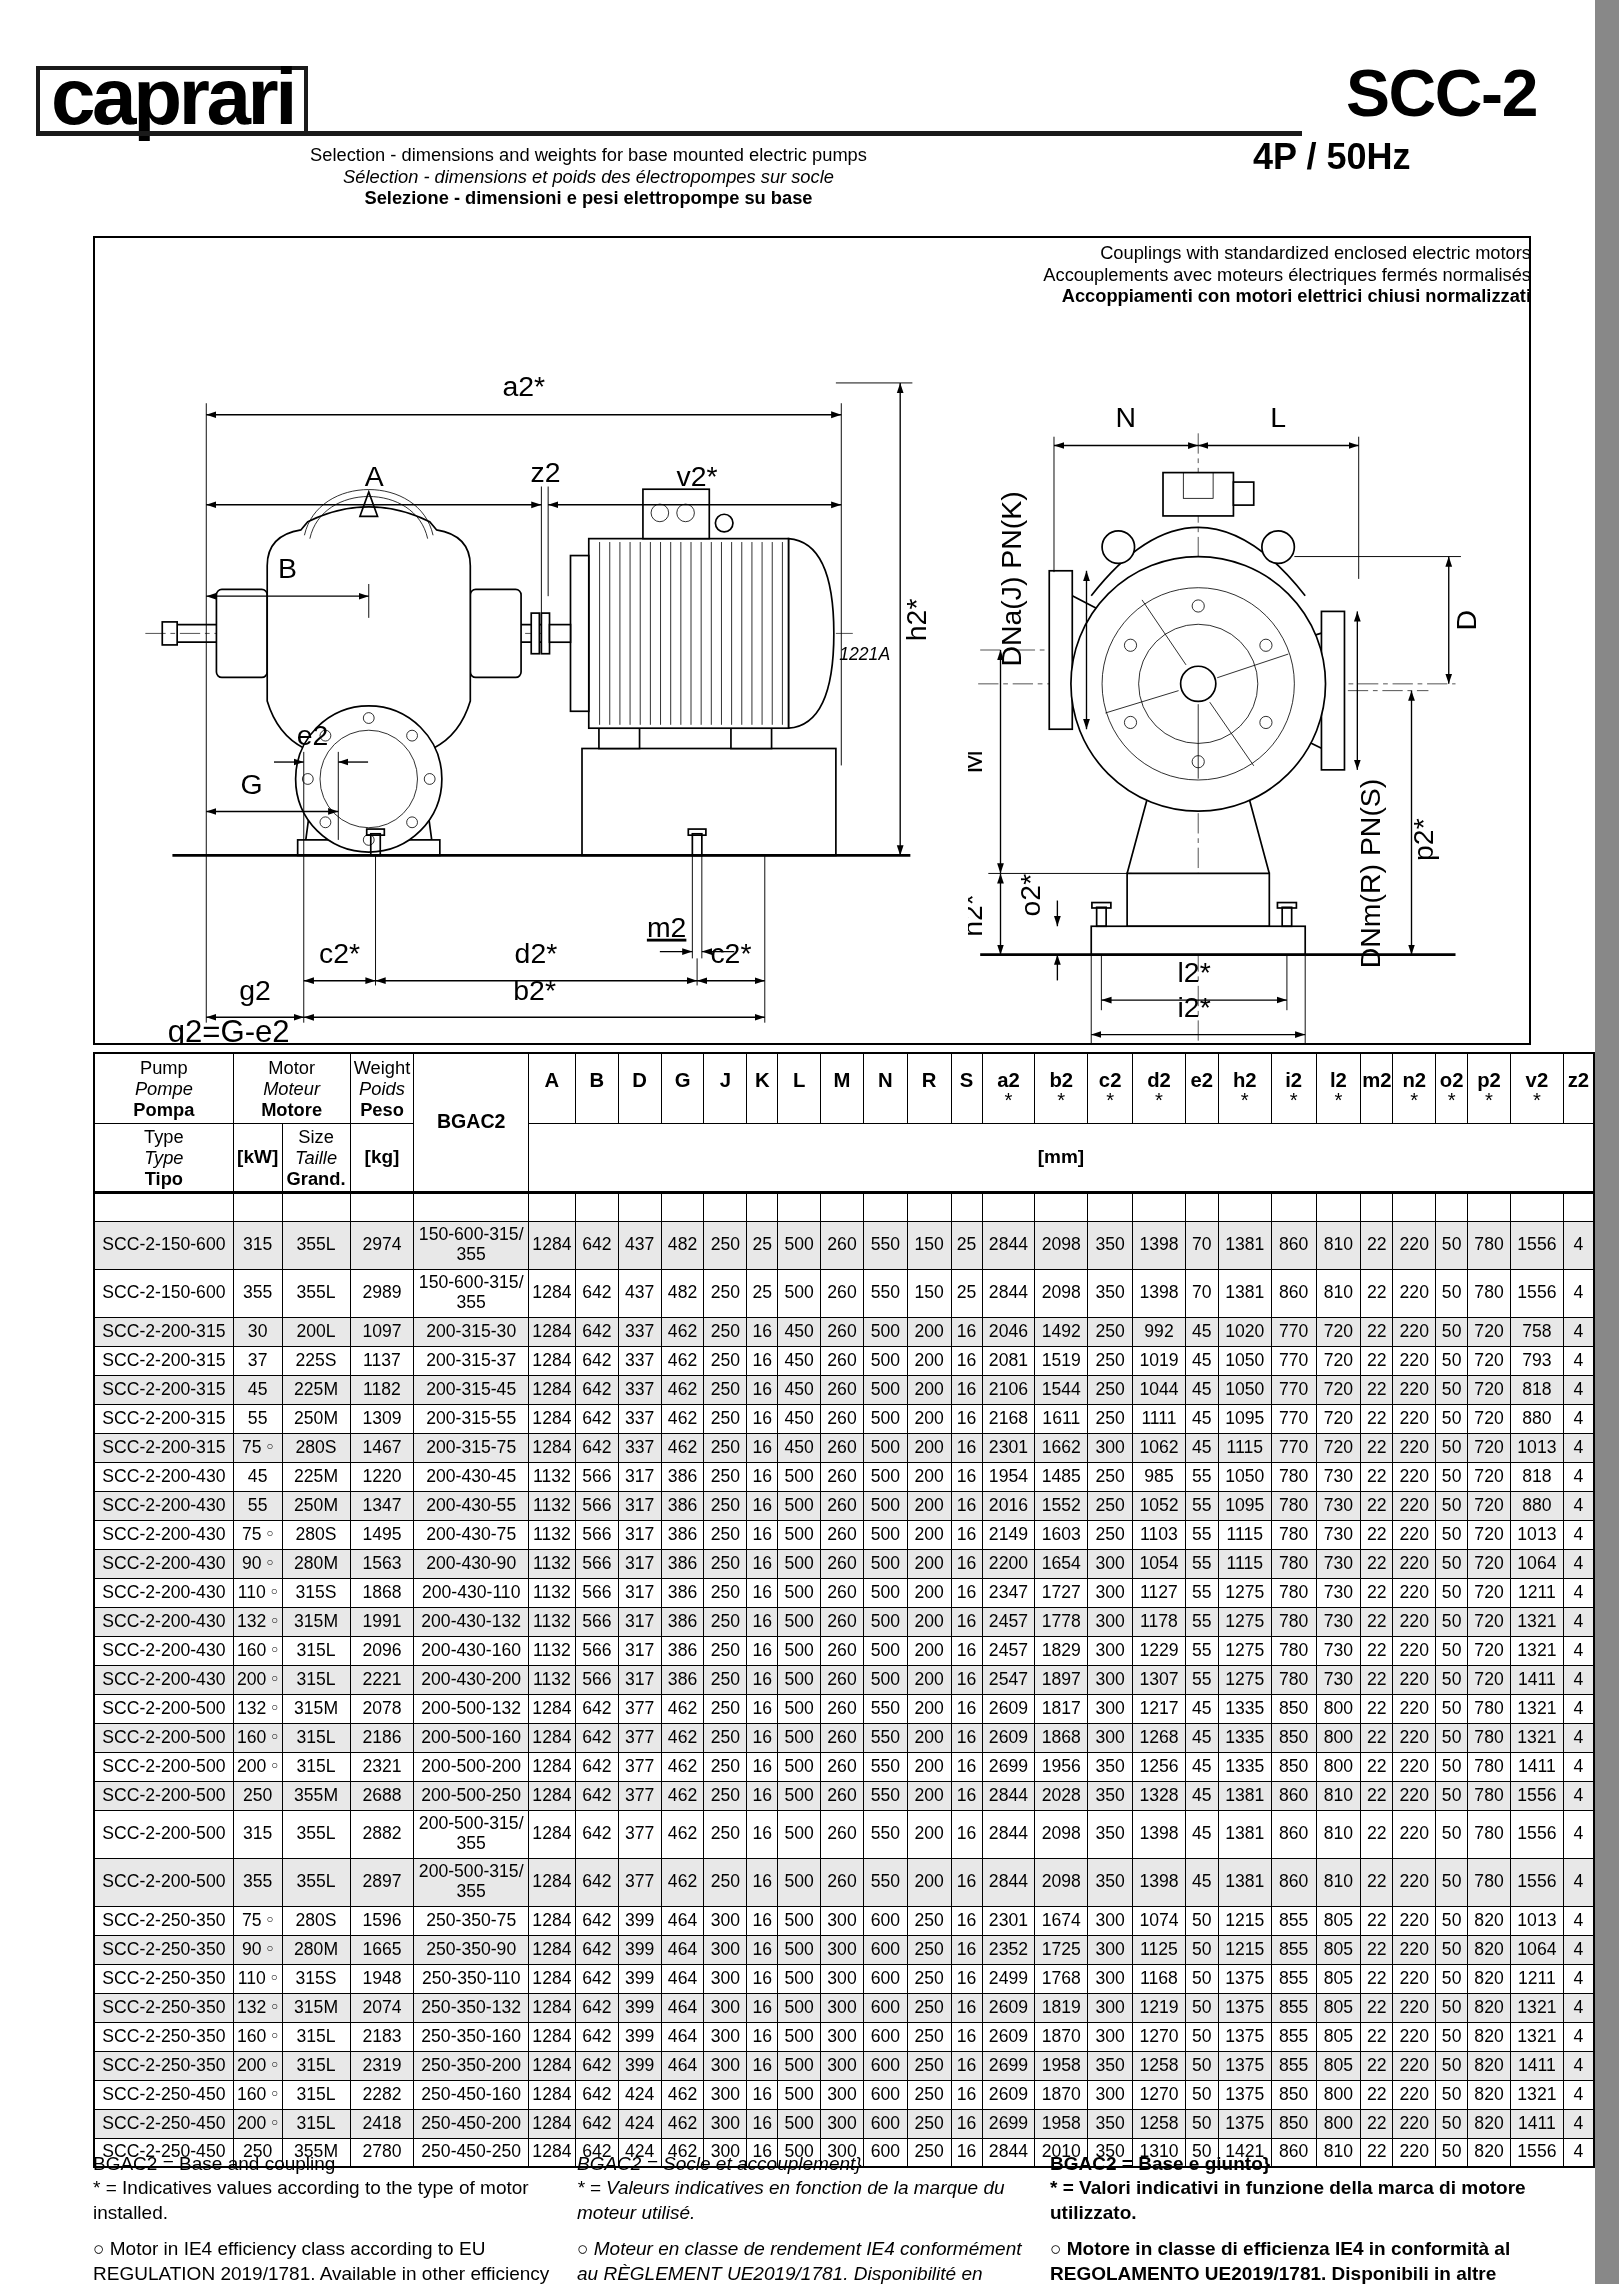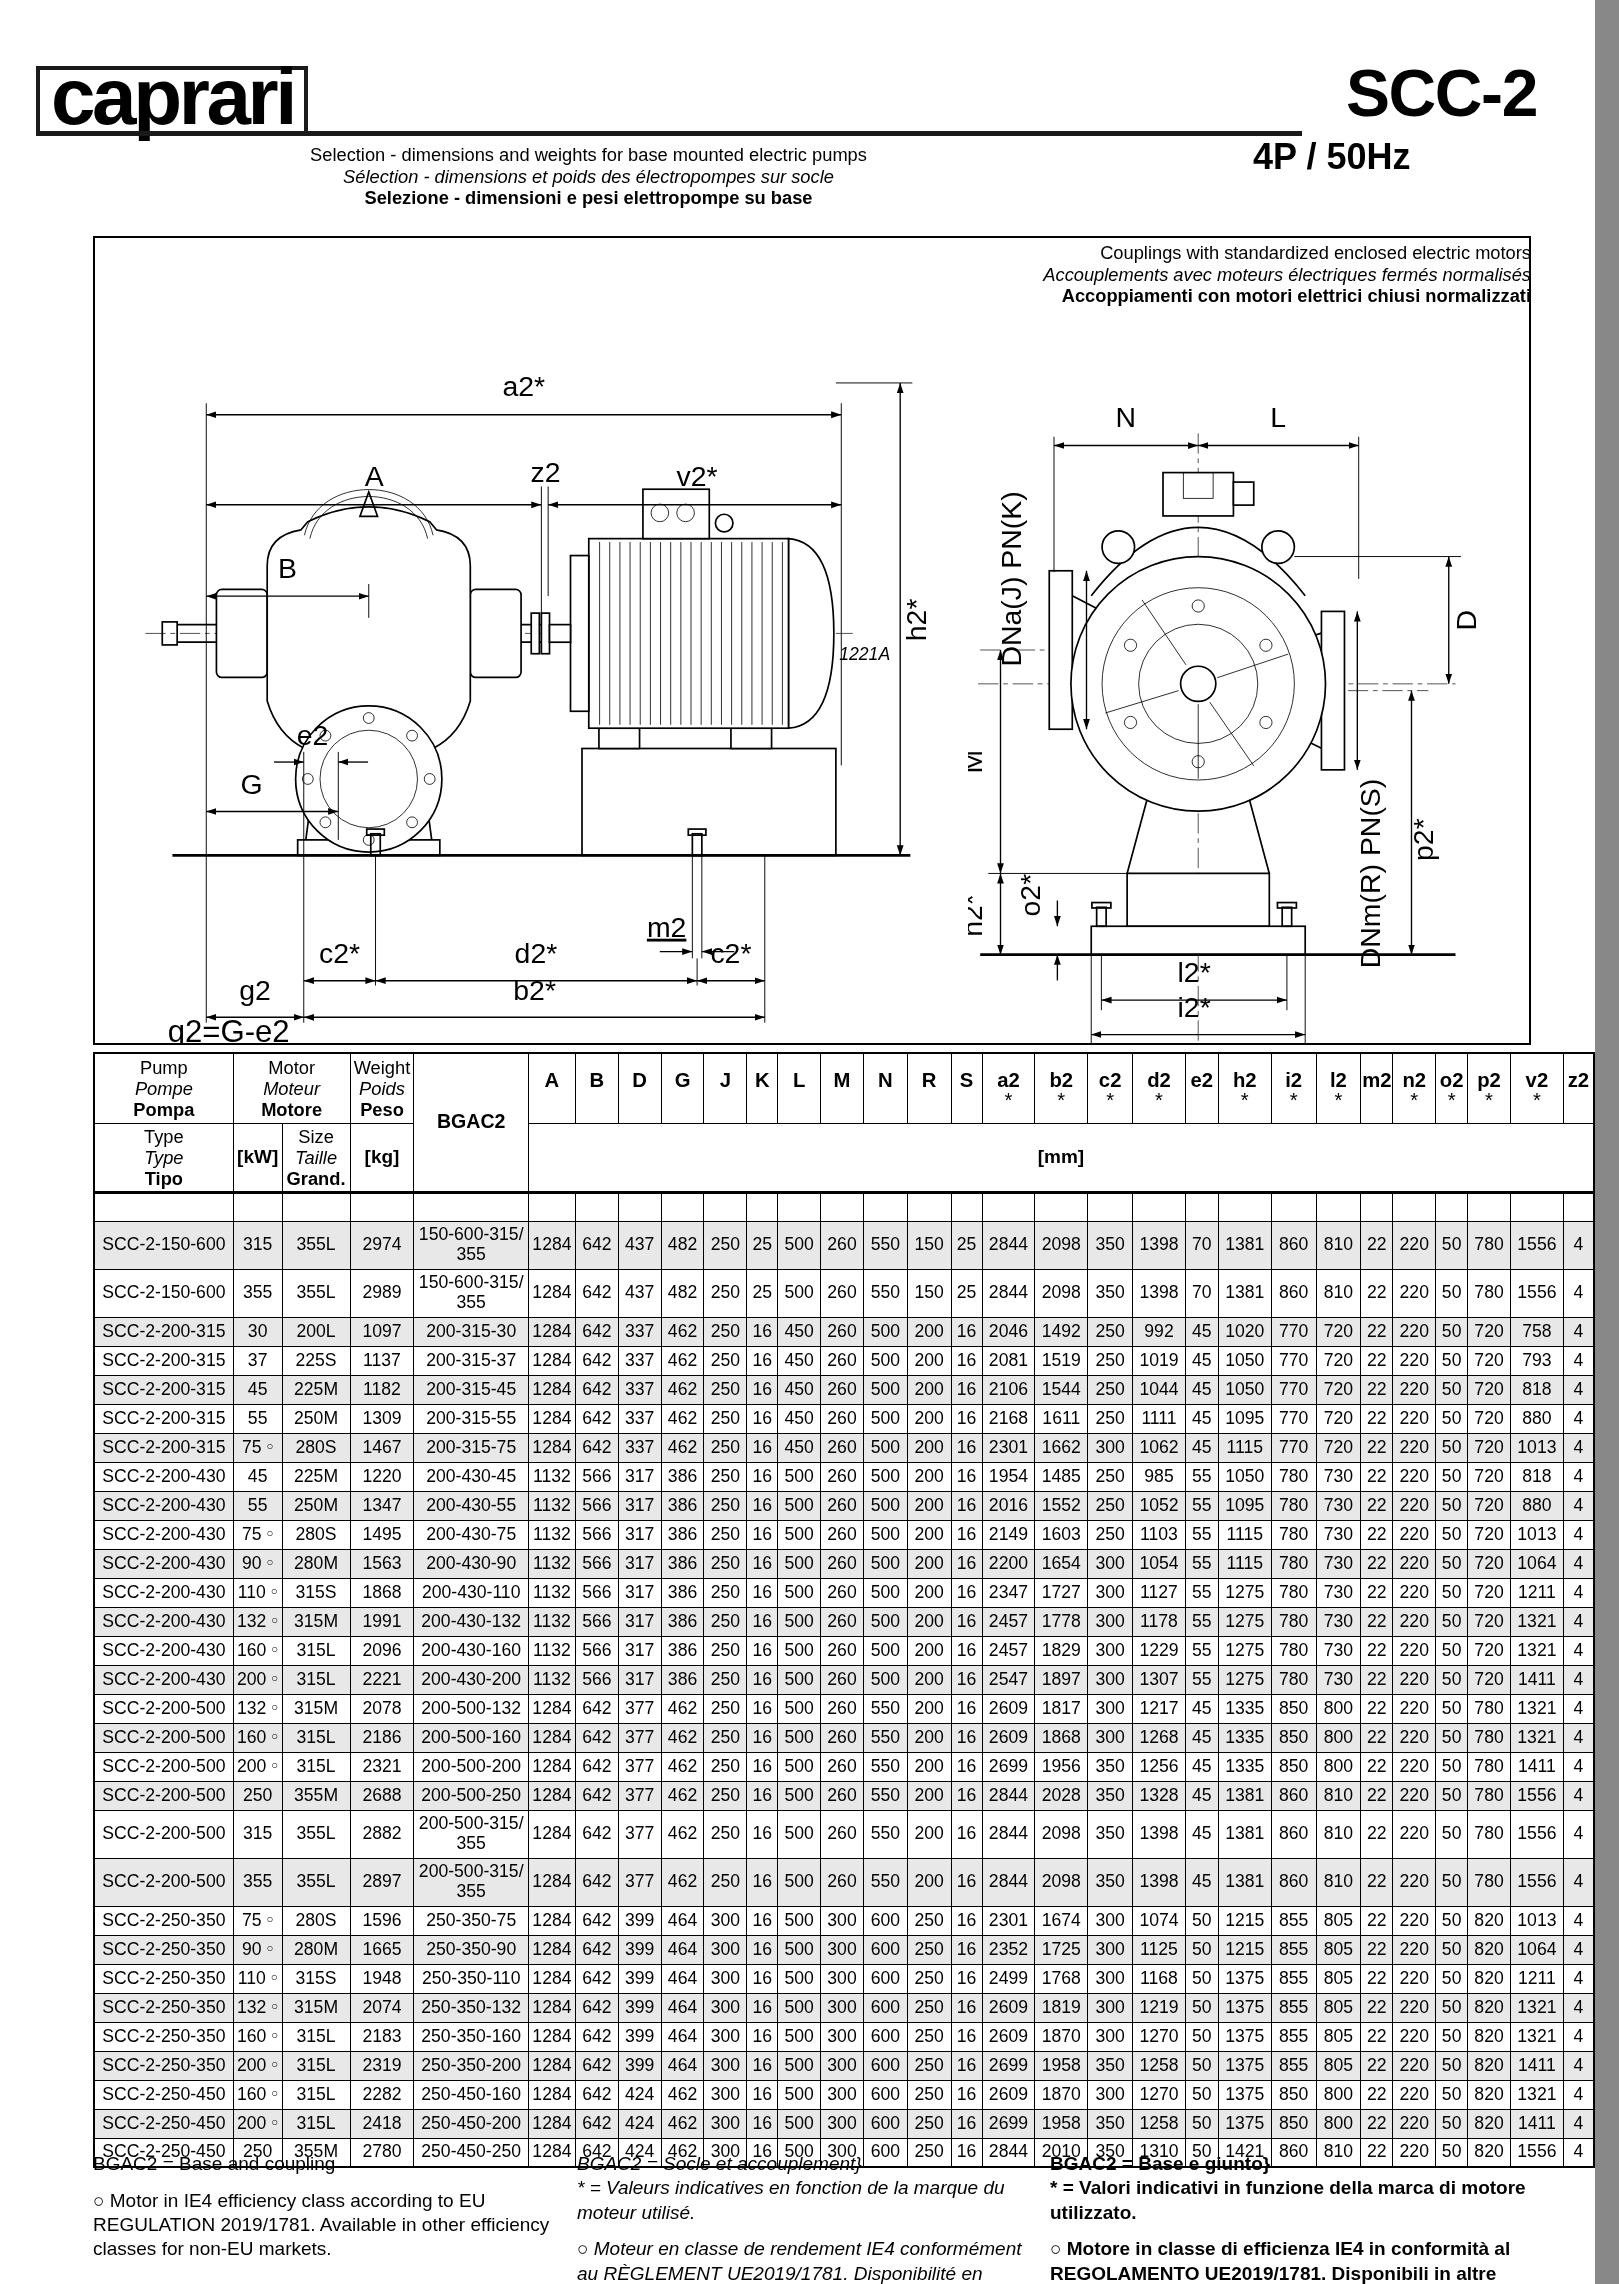--- a/index.html
+++ b/index.html
@@ -17,21 +17,21 @@
   .title-block .it{font-weight:700;}
   .product-title{position:absolute;left:1253px;top:60px;width:284px;text-align:right;
                  font-size:66px;font-weight:700;letter-spacing:-1.4px;line-height:1;}
   .product-variant{position:absolute;left:1253px;top:139px;width:284px;text-align:left;
                    font-size:36px;font-weight:700;line-height:1;}
   
   .drawing-box{position:absolute;left:93px;top:236px;width:1438px;height:809px;
                border:2px solid #000;box-sizing:border-box;}
   .drawing-caption{position:absolute;left:93px;top:242px;width:1438px;text-align:right;
                    font-size:18.3px;line-height:21.7px;}
-  .drawing-caption .fr{font-style:italic;}
+  .drawing-caption .fr{}
   .drawing-caption .it{font-weight:700;}
   svg{position:absolute;}
   .art{fill:none;stroke:#000;stroke-width:2.5;}
   .artf{fill:#fff;stroke:#000;stroke-width:2.5;}
   .thin{fill:none;stroke:#000;stroke-width:1.2;}
   .ext{stroke:#000;stroke-width:1.4;fill:none;}
   .cl{stroke:#000;stroke-width:1;fill:none;stroke-dasharray:30 7 7 7;}
   .dim{stroke:#000;stroke-width:2;fill:none;
        marker-start:url(#aS);marker-end:url(#aE);}
   .dimE{stroke:#000;stroke-width:2;fill:none;marker-end:url(#aE);}
@@ -1472,20 +1472,21 @@
           <td>50</td>
           <td>820</td>
           <td>1556</td>
           <td>4</td>
         </tr>
       </tbody>
     </table>
 
   <div class="footnote fn-en">
     <p>BGAC2 = Base and coupling</p>
+    <p>* = Indicatives values according to the type of motor installed.</p>
     <p class="sp">○ Motor in IE4 efficiency class according to EU REGULATION 2019/1781. Available in other efficiency classes for non-EU markets.</p>
   </div>
   <div class="footnote fn-fr">
     <p>BGAC2 = Socle et accouplement}</p>
     <p>* = Valeurs indicatives en fonction de la marque du moteur utilisé.</p>
     <p class="sp">○ Moteur en classe de rendement IE4 conformément au RÈGLEMENT UE2019/1781. Disponibilité en différentes classes de rendement pour les marchés hors UE.</p>
   </div>
   <div class="footnote fn-it">
     <p>BGAC2 = Base e giunto}</p>
     <p>* = Valori indicativi in funzione della marca di motore utilizzato.</p>

